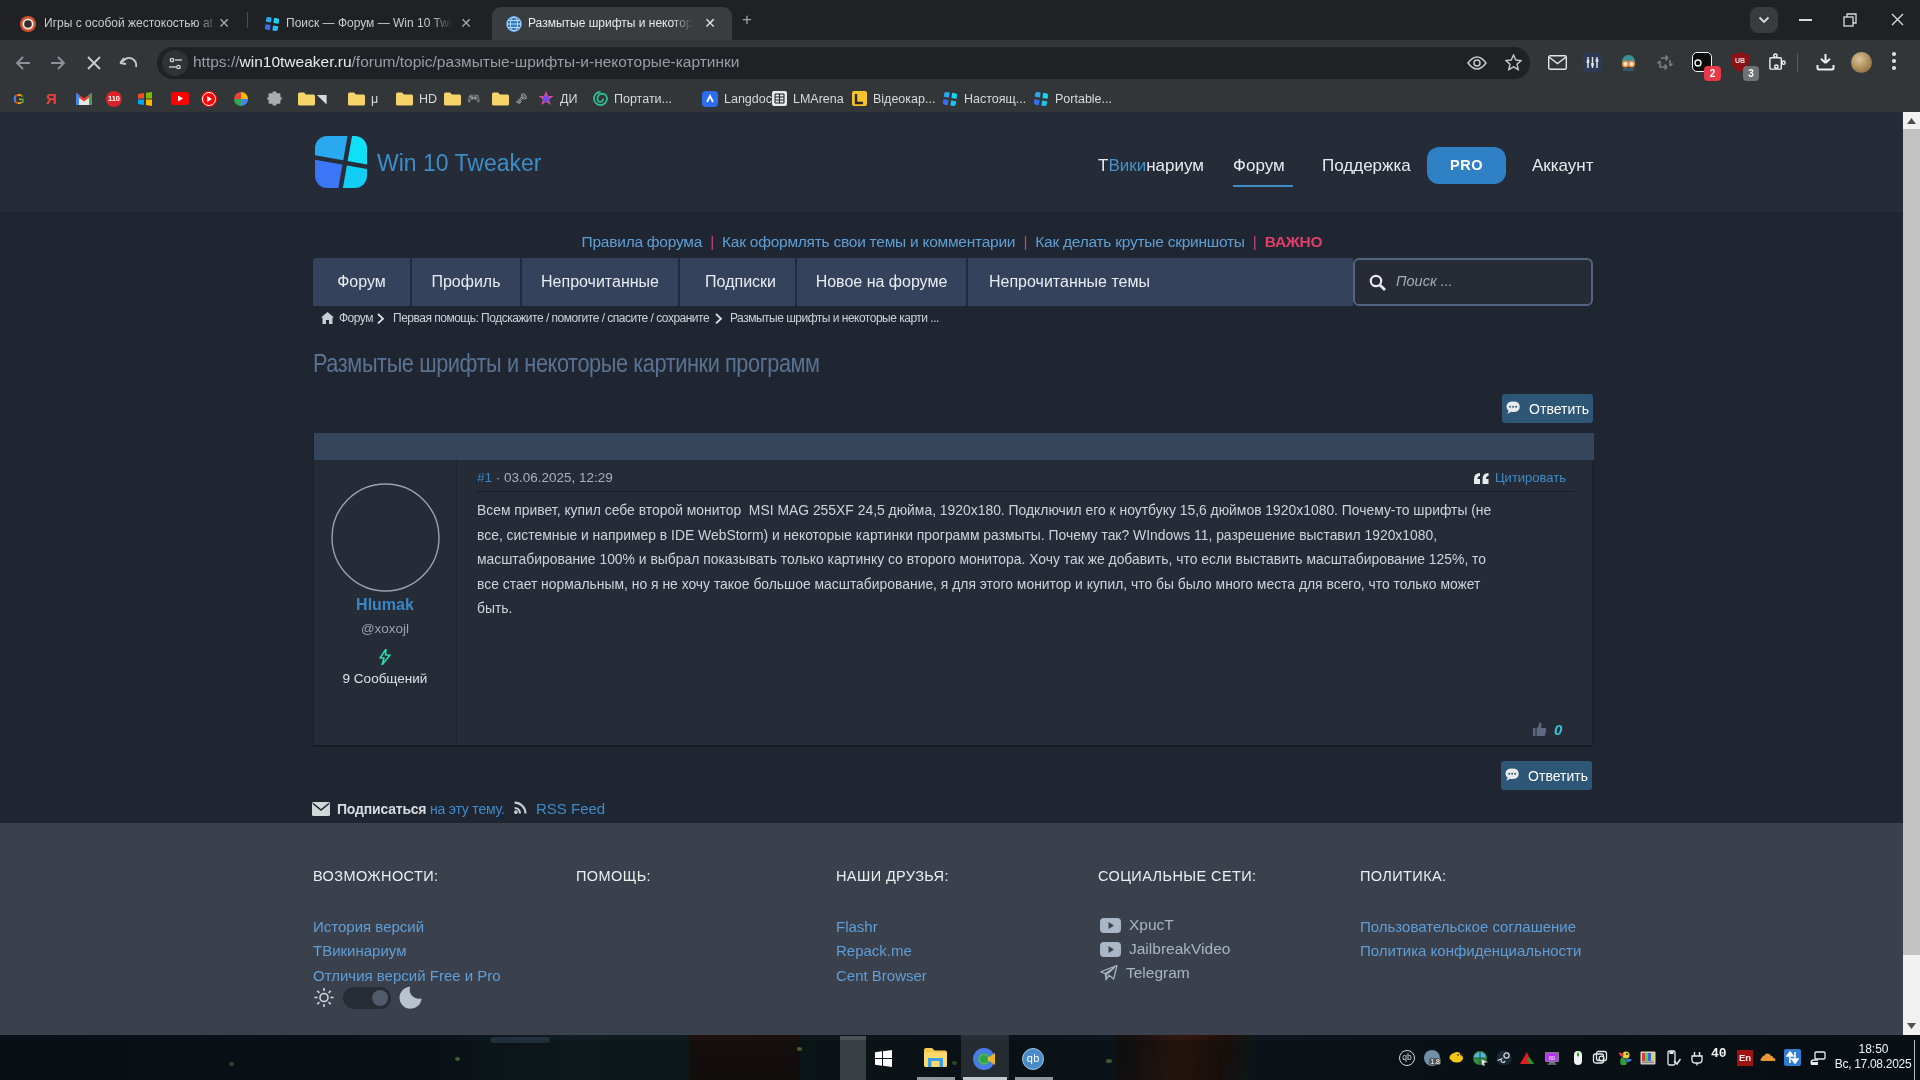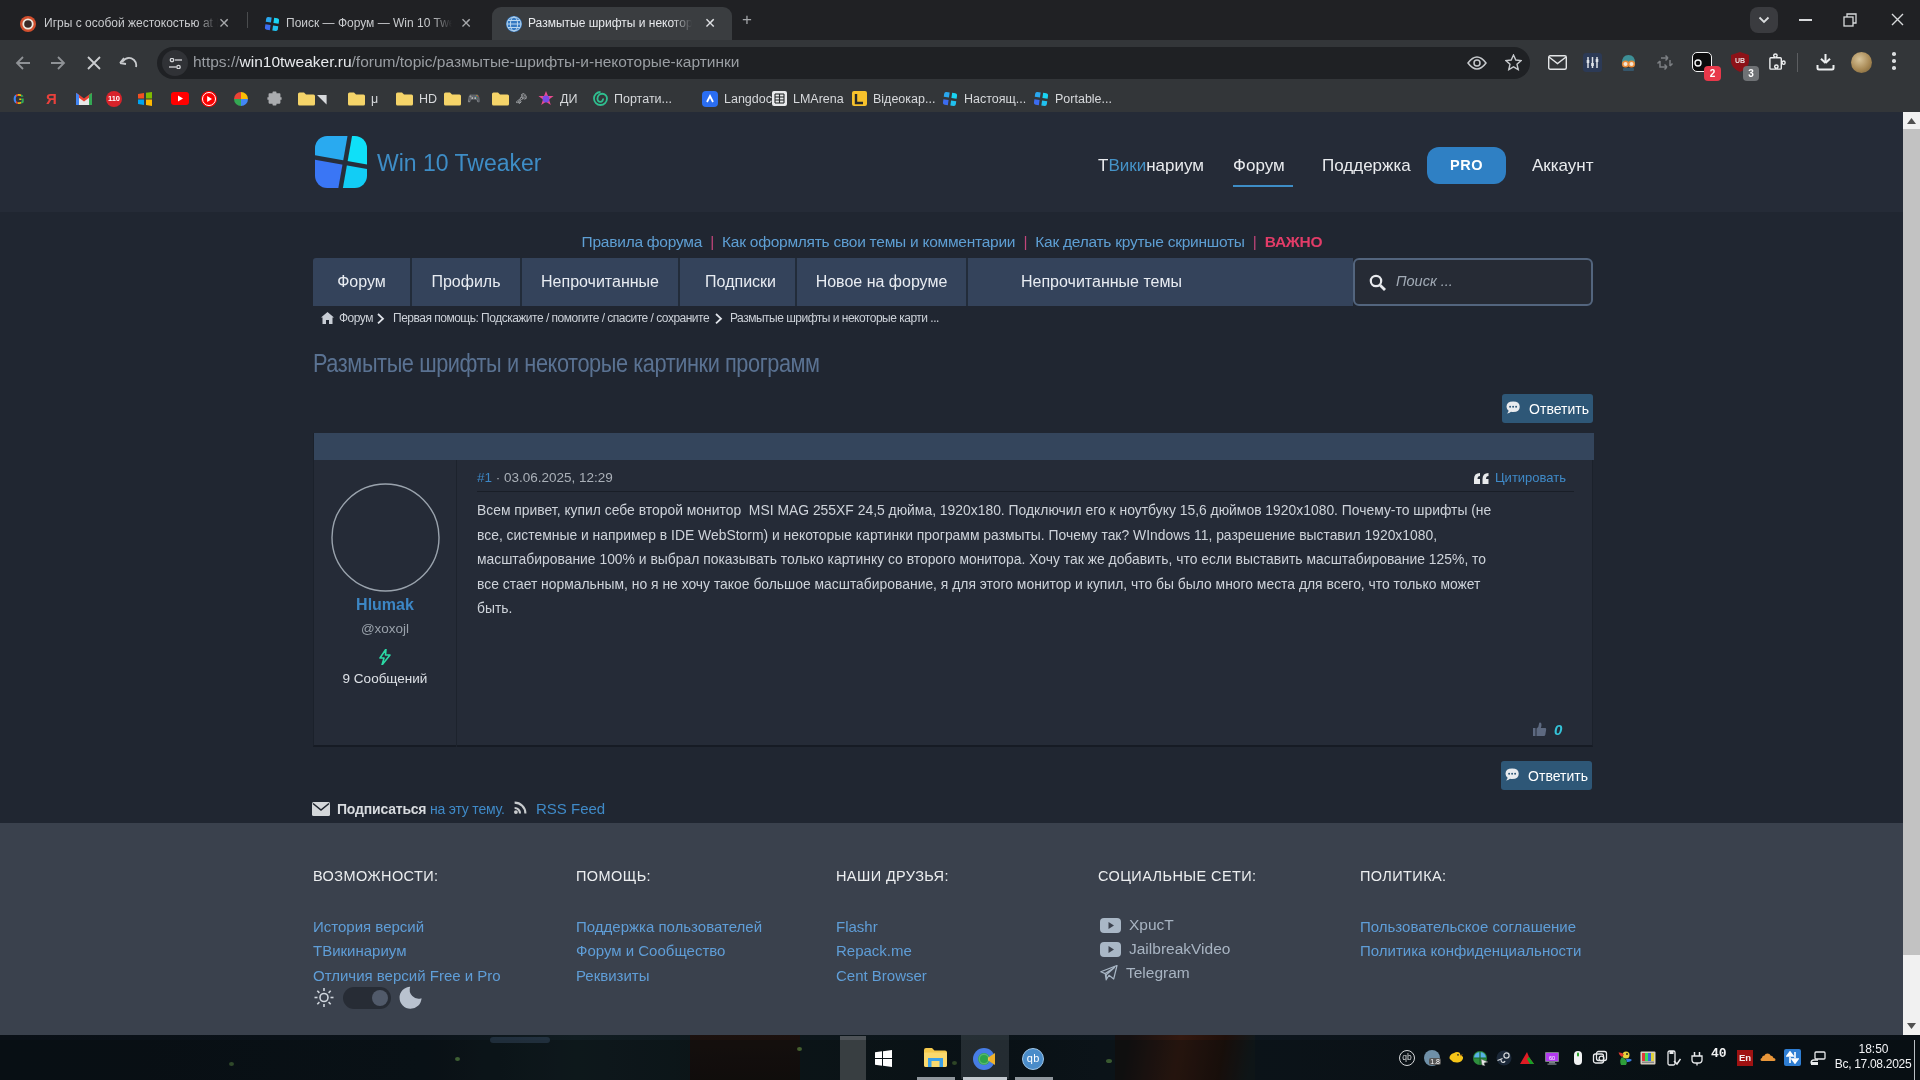--- a/index.html
+++ b/index.html
@@ -365,21 +365,21 @@
     <div class="navcell" style="left:313px; width:97px;">Форум</div>
     <div class="navsep" style="left:410px;"></div>
     <div class="navcell" style="left:412px; width:108px;">Профиль</div>
     <div class="navsep" style="left:520px;"></div>
     <div class="navcell" style="left:522px; width:156px;">Непрочитанные</div>
     <div class="navsep" style="left:678px;"></div>
     <div class="navcell" style="left:648px; width:128px;text-align:right;">Подписки</div>
     <div class="navsep" style="left:795px;"></div>
     <div class="navcell" style="left:797px; width:169px;">Новое на форуме</div>
     <div class="navsep" style="left:966px;"></div>
-    <div class="navcell" style="left:968px; width:385px; text-align:left; padding-left:21px;margin-left:32px;">Непрочитанные темы</div>
+    <div class="navcell" style="left:968px; width:385px; text-align:left; padding-left:21px;">Непрочитанные темы</div>
     <div class="abs" style="left:1353px; top:46px; width:240px; height:48px; background:#262b35; border:2px solid #53657e; border-radius:6px;">
       <svg style="position:absolute;left:14px;top:14px;" width="17" height="17" viewBox="0 0 17 17">
           <circle cx="7" cy="7" r="5.2" fill="none" stroke="#e8eaee" stroke-width="2.2"></circle>
           <line x1="11.2" y1="11.2" x2="16" y2="16" stroke="#e8eaee" stroke-width="2.8"></line>
         </svg>
       <span style="position:absolute;left:41px;top:13px;font-size:14.5px;font-style:italic;color:#a2abb6;">Поиск ...</span>
     </div>
 
     <div class="abs" style="left:313px; top:94px; width:1280px; height:25px;">
       <svg style="position:absolute;left:8px;top:6px;" width="13" height="12" viewBox="0 0 13 12">
@@ -454,21 +454,20 @@
       </svg>
     <div class="abs" style="left:536px; top:469px; font-size:15px; color:#3f8ac8;">RSS Feed</div>
   </div>
   <div class="abs" id="footer">
     <div class="abs fhead" style="left:313px; top:45px;">ВОЗМОЖНОСТИ:</div>
     <div class="abs fhead" style="left:576px; top:45px;">ПОМОЩЬ:</div>
     <div class="abs fhead" style="left:836px; top:45px;">НАШИ ДРУЗЬЯ:</div>
     <div class="abs fhead" style="left:1098px; top:45px;">СОЦИАЛЬНЫЕ СЕТИ:</div>
     <div class="abs fhead" style="left:1360px; top:45px;">ПОЛИТИКА:</div>
     <div class="abs flink" style="left:313px; top:92px; line-height:24.4px;">История версий<br>ТВикинариум<br>Отличия версий Free и Pro</div>
-    <div class="abs flink" style="left:576px; top:92px; line-height:24.4px;">Поддержка пользователей<br>Форум и Сообщество<br>Реквизиты</div>
     <div class="abs flink" style="left:836px; top:92px; line-height:24.4px;">Flashr<br>Repack.me<br>Cent Browser</div>
     <div class="abs flink" style="left:1360px; top:92px; line-height:24.4px;">Пользовательское соглашение<br>Политика конфиденциальности</div>
     <div class="abs soc" style="left:1100px; top:93px;">
         <svg width="21" height="15" viewBox="0 0 21 15">
           <rect width="21" height="15" rx="4" fill="#a9b7c6"></rect>
           <path d="M8.5 4 L14 7.5 L8.5 11 Z" fill="#3c424e"></path>
         </svg>
         <span>XpucT</span>
       </div>
     <div class="abs soc" style="left:1100px; top:117px;">

